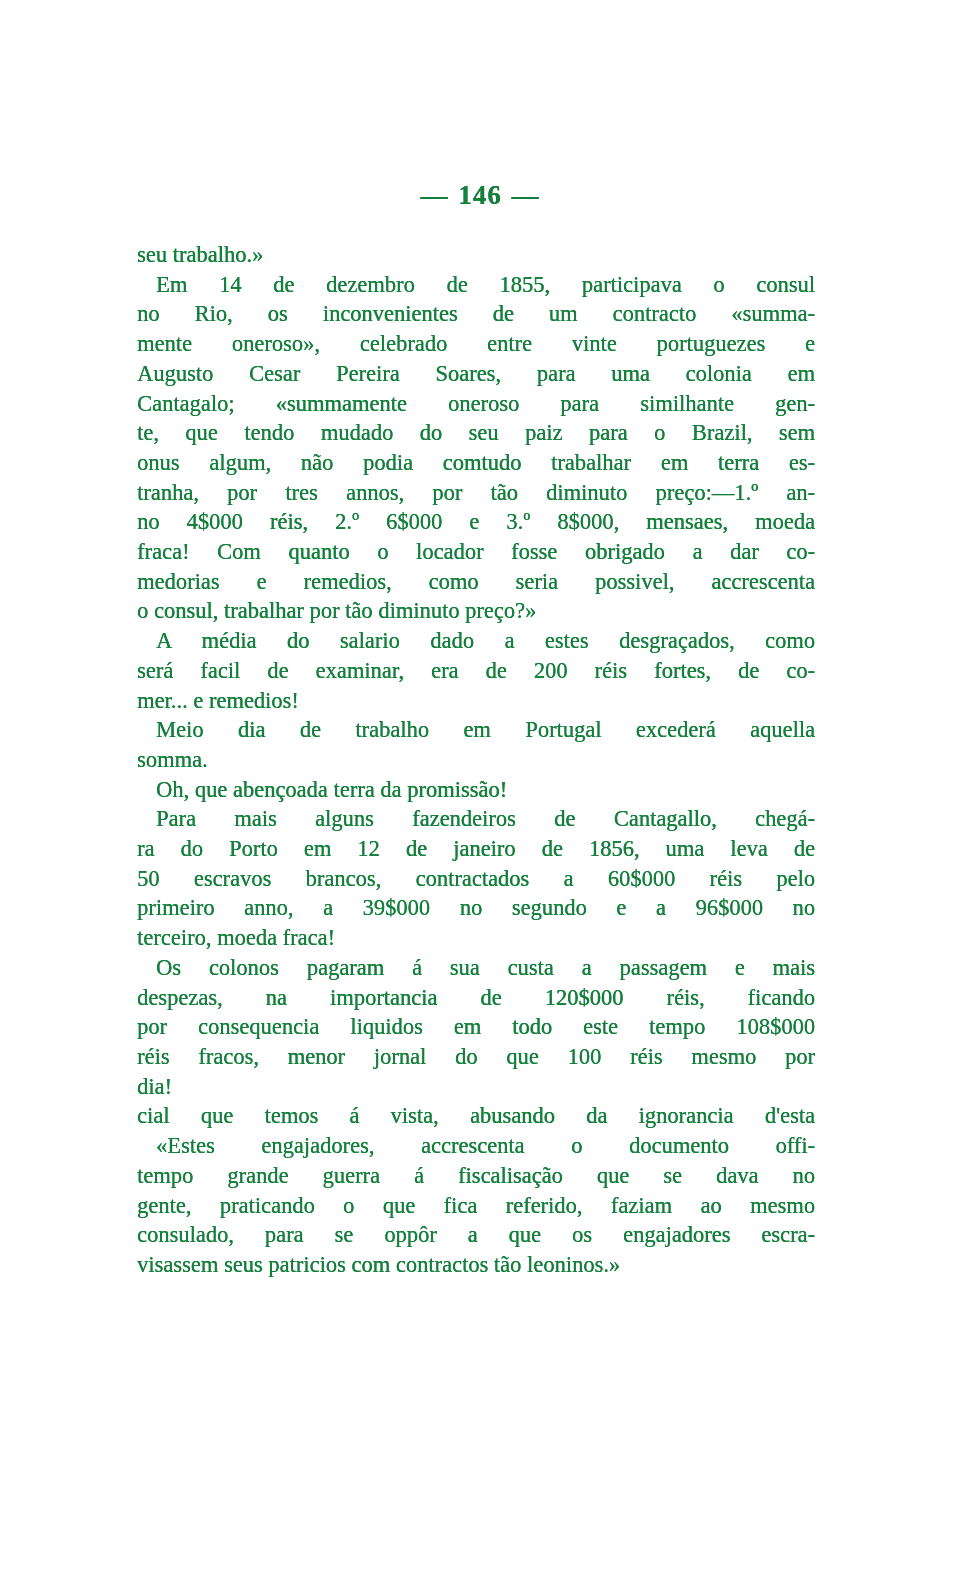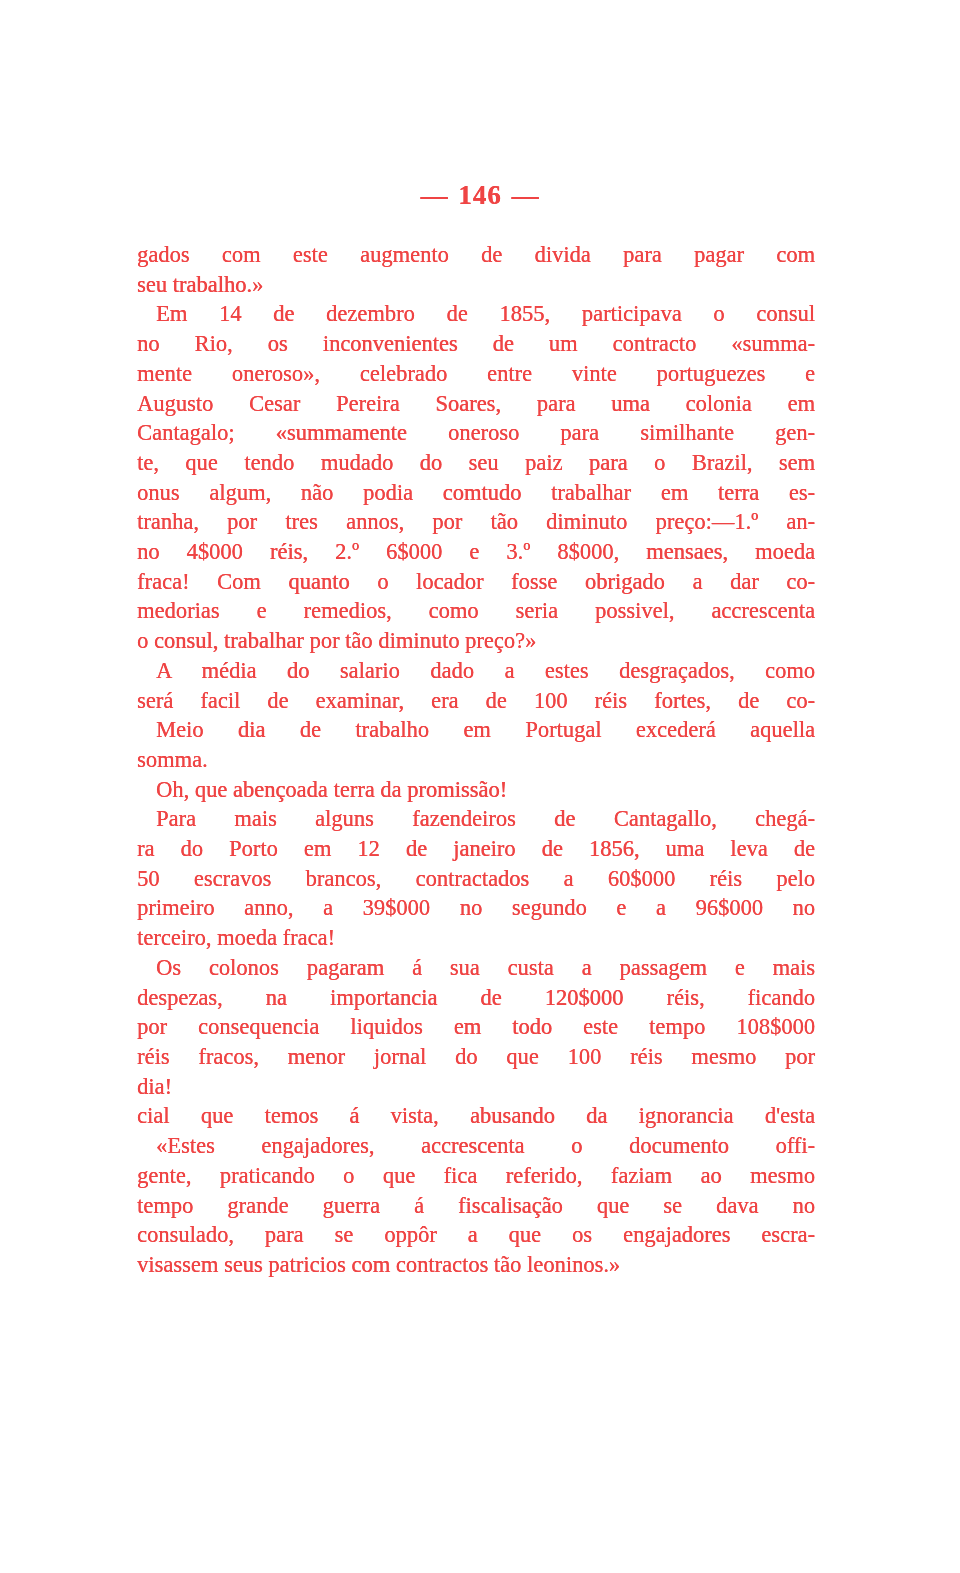--- a/index.html
+++ b/index.html
@@ -7,21 +7,21 @@
     padding: 0;
     background: #ffffff;
   }
   .page {
     position: relative;
     width: 960px;
     height: 1573px;
     background: #ffffff;
     overflow: hidden;
     font-family: "Liberation Serif", "DejaVu Serif", serif;
-    color: #ef4444;
+    color: #15803d;
   }
   .page-number {
     position: absolute;
     top: 180px;
     left: 0;
     width: 960px;
     text-align: center;
     font-size: 27px;
     font-weight: 700;
     letter-spacing: 1px;
@@ -52,40 +52,40 @@
   .seg.it {
   }
 </style>
 </head>
 <body>
 
 <div class="page">
   <div class="page-number">— 146 —</div>
   <div class="text-block">
       <div class="paragraph">
-        <div class="line"><span class="seg">gados com este augmento de divida para pagar com</span></div>
         <div class="line last"><span class="seg">seu trabalho.»</span></div>
       </div>
       <div class="paragraph">
         <div class="line indent"><span class="seg">Em 14 de dezembro de 1855, participava o consul</span></div>
         <div class="line"><span class="seg">no Rio, os inconvenientes de um contracto «summa-</span></div>
         <div class="line"><span class="seg">mente oneroso», celebrado entre vinte portuguezes e</span></div>
         <div class="line"><span class="seg">Augusto Cesar Pereira Soares, para uma colonia em</span></div>
         <div class="line"><span class="seg">Cantagalo; «summamente oneroso para similhante gen-</span></div>
         <div class="line"><span class="seg">te, que tendo mudado do seu paiz para o Brazil, sem</span></div>
         <div class="line"><span class="seg">onus algum, não podia comtudo trabalhar em terra es-</span></div>
         <div class="line"><span class="seg">tranha, por tres annos, por tão diminuto preço:—1.º an-</span></div>
         <div class="line"><span class="seg">no 4$000 réis, 2.º 6$000 e 3.º 8$000, mensaes, moeda</span></div>
         <div class="line"><span class="seg">fraca! Com quanto o locador fosse obrigado a dar co-</span></div>
         <div class="line"><span class="seg">medorias e remedios, como seria possivel, accrescenta</span></div>
         <div class="line last"><span class="seg">o consul, trabalhar por tão diminuto preço?»</span></div>
       </div>
       <div class="paragraph">
         <div class="line indent"><span class="seg">A média do salario dado a estes desgraçados, como</span></div>
-        <div class="line"><span class="seg">será facil de examinar, era de 100 réis fortes, de co-</span></div>
+        <div class="line"><span class="seg">será facil de examinar, era de 200 réis fortes, de co-</span></div>
+        <div class="line last"><span class="seg">mer... e remedios!</span></div>
       </div>
       <div class="paragraph">
         <div class="line indent"><span class="seg">Meio dia de trabalho em Portugal excederá aquella</span></div>
         <div class="line last"><span class="seg">somma.</span></div>
       </div>
       <div class="paragraph">
         <div class="line indent last"><span class="seg">Oh, que abençoada terra da promissão!</span></div>
       </div>
       <div class="paragraph">
         <div class="line indent"><span class="seg">Para mais alguns fazendeiros de Cantagallo, chegá-</span></div>
@@ -97,19 +97,19 @@
       <div class="paragraph">
         <div class="line indent"><span class="seg">Os colonos pagaram á sua custa a passagem </span><span class="seg it">e mais</span></div>
         <div class="line"><span class="seg it">despezas,</span><span class="seg"> na importancia de 120$000 réis, ficando</span></div>
         <div class="line"><span class="seg">por consequencia liquidos em todo este tempo 108$000</span></div>
         <div class="line"><span class="seg">réis fracos, menor jornal do que 100 réis mesmo por</span></div>
         <div class="line last"><span class="seg">dia!</span></div>
       </div>
       <div class="paragraph">
         <div class="line"><span class="seg">cial que temos á vista, abusando da ignorancia d'esta</span></div>
         <div class="line indent"><span class="seg">«Estes engajadores, accrescenta o documento offi-</span></div>
+        <div class="line"><span class="seg">tempo grande guerra á fiscalisação que se dava no</span></div>
         <div class="line"><span class="seg">gente, praticando o que fica referido, faziam ao mesmo</span></div>
-        <div class="line"><span class="seg">tempo grande guerra á fiscalisação que se dava no</span></div>
         <div class="line"><span class="seg">consulado, para se oppôr a que os engajadores </span><span class="seg it">escra-</span></div>
         <div class="line last"><span class="seg it">visassem</span><span class="seg"> seus patricios com contractos tão leoninos.»</span></div>
       </div>
     </div>
 </div>
 
 </body></html>

